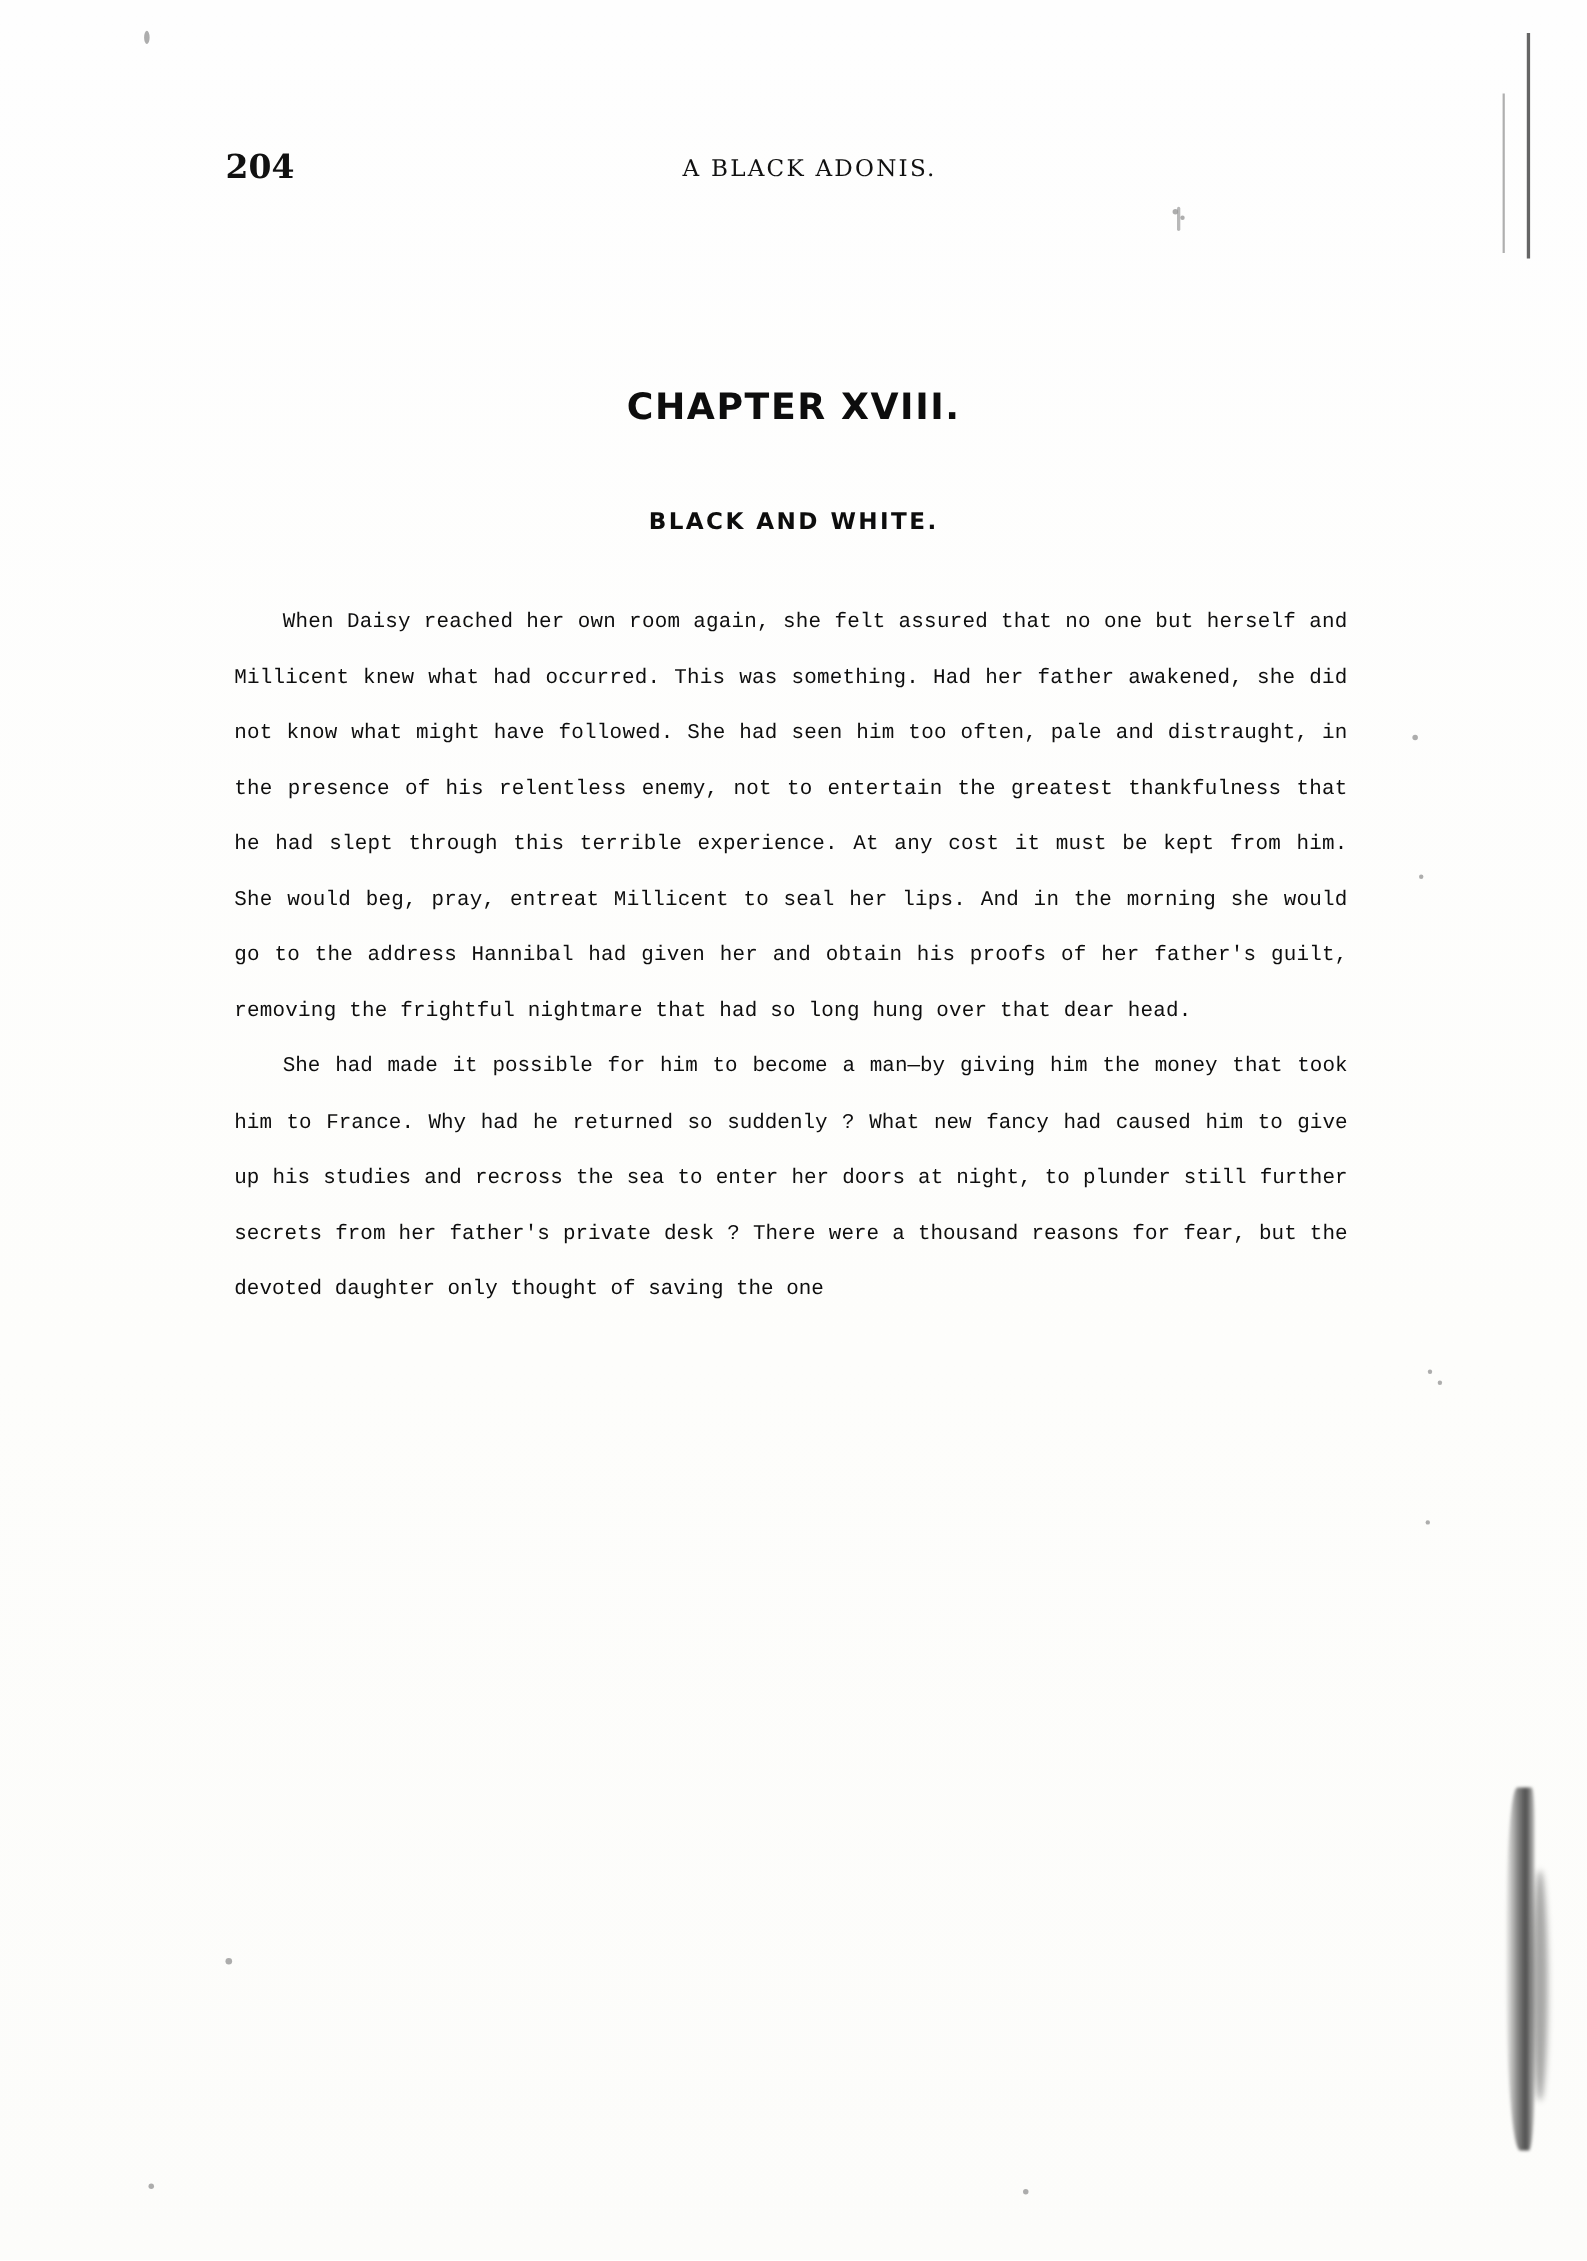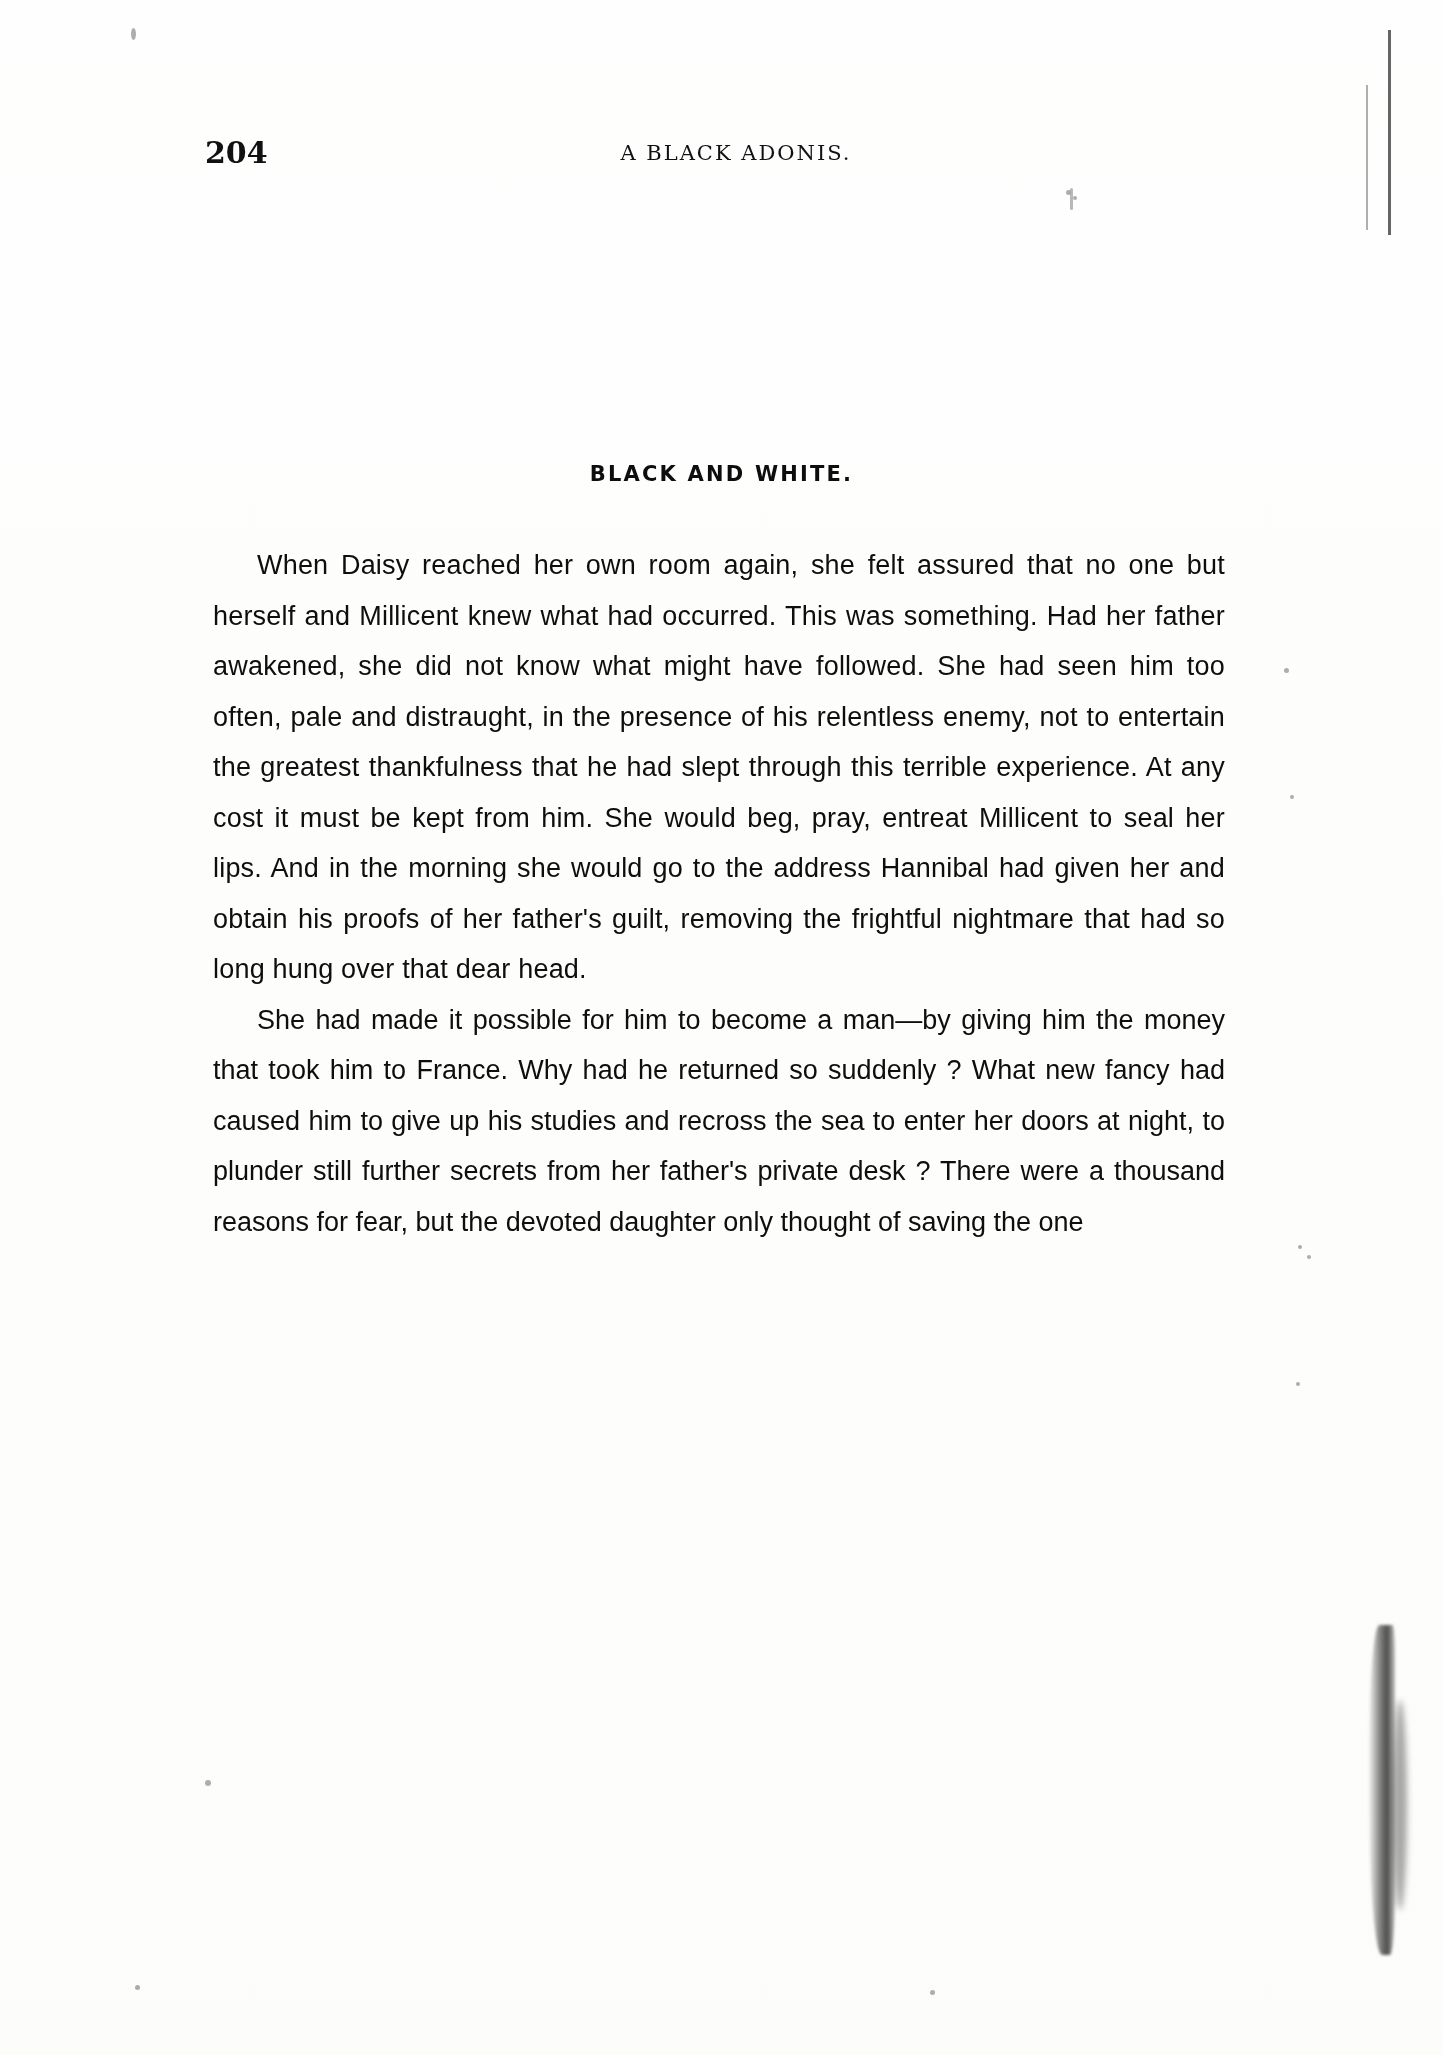--- a/index.html
+++ b/index.html
@@ -127,22 +127,22 @@
     font-size: 21px;
     letter-spacing: 2.2px;
     color: #0d0d0d;
   }
 
   .body-text {
     position: absolute;
     top: 540px;
     left: 213px;
     width: 1012px;
-    font-family: Liberation Sans, sans-serif;
-    font-size: 27px;
+    font-family: Liberation Mono, monospace;
+    font-size: 19px;
     line-height: 50.5px;
     color: #0e0e0e;
     text-align: justify;
   }
   .body-text p {
     margin: 0;
     text-indent: 44px;
   }
   .p1 { letter-spacing: 0.2px; }
 </style>
@@ -168,19 +168,20 @@
   <div class="speck" style="left:205px; top:1780px; width:6px; height:6px;"></div>
   <div class="speck" style="left:135px; top:1985px; width:5px; height:5px;"></div>
   <div class="speck" style="left:930px; top:1990px; width:5px; height:5px;"></div>
   <div class="speck" style="left:1070px; top:188px; width:3px; height:22px; border-radius:2px; background:#9a9a9a;"></div>
 
   <div class="running-head">
     <div class="folio">204</div>
     <div class="head-title">A BLACK ADONIS.</div>
   </div>
 
+  <div class="chapter-title">CHAPTER XVIII.</div>
   <div class="chapter-subtitle">BLACK AND WHITE.</div>
 
   <div class="body-text">
     <p class="p1">When Daisy reached her own room again, she felt assured that no one but herself and Millicent knew what had occurred. This was something. Had her father awakened, she did not know what might have followed. She had seen him too often, pale and distraught, in the presence of his relentless enemy, not to entertain the greatest thankfulness that he had slept through this terrible experience. At any cost it must be kept from him. She would beg, pray, entreat Millicent to seal her lips. And in the morning she would go to the address Hannibal had given her and obtain his proofs of her father's guilt, removing the frightful nightmare that had so long hung over that dear head.</p>
     <p class="p3">She had made it possible for him to become a man—by giving him the money that took him to France. Why had he returned so suddenly ? What new fancy had caused him to give up his studies and recross the sea to enter her doors at night, to plunder still further secrets from her father's private desk ? There were a thousand reasons for fear, but the devoted daughter only thought of saving the one</p>
   </div>
 </div>
 
 </body></html>

